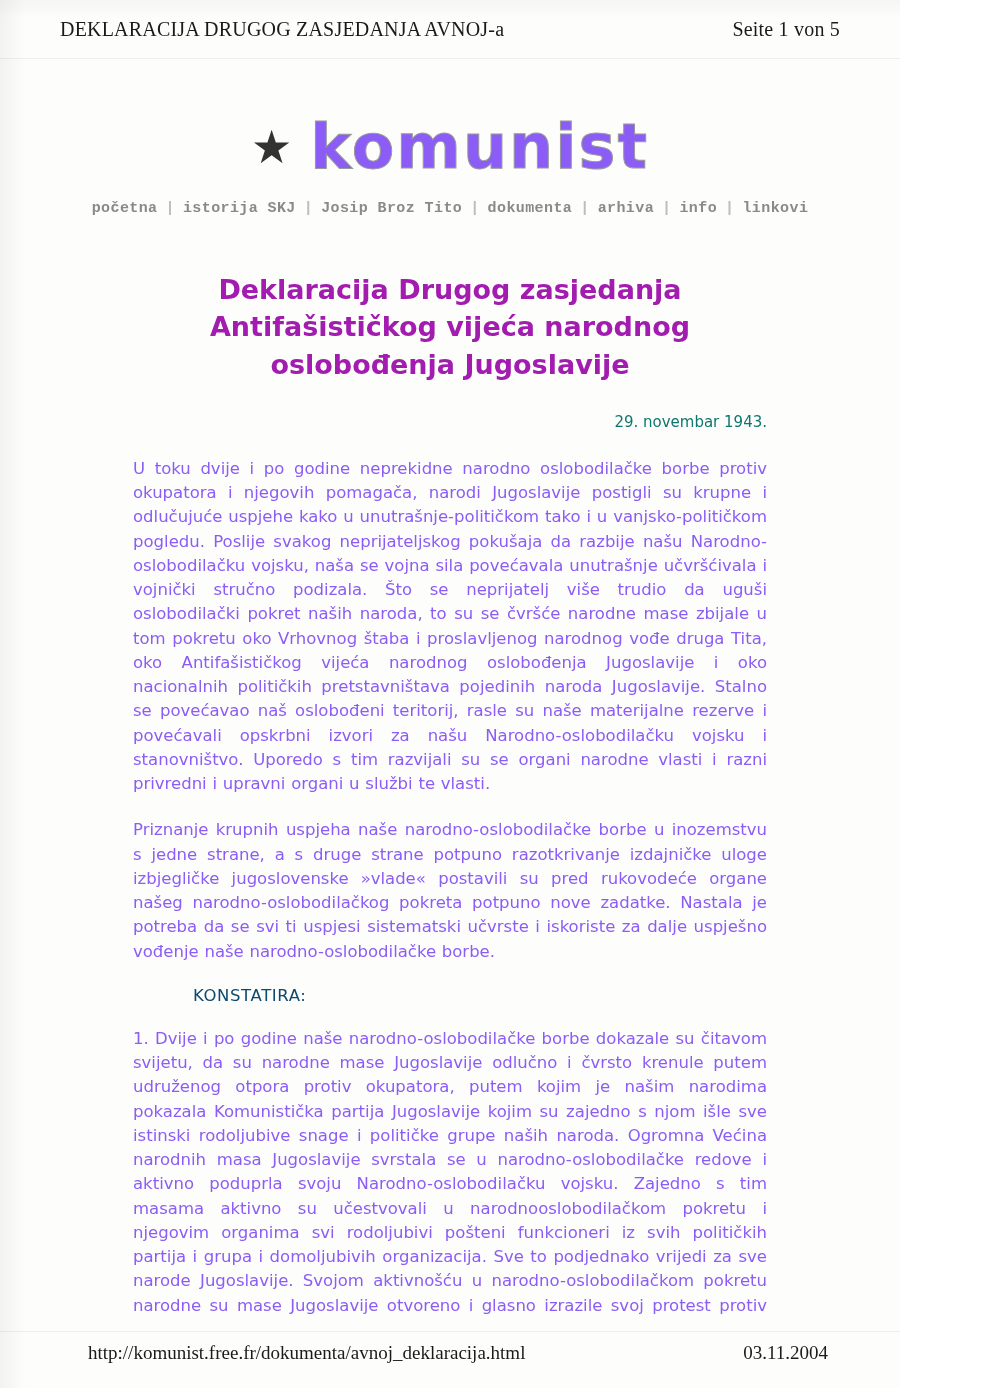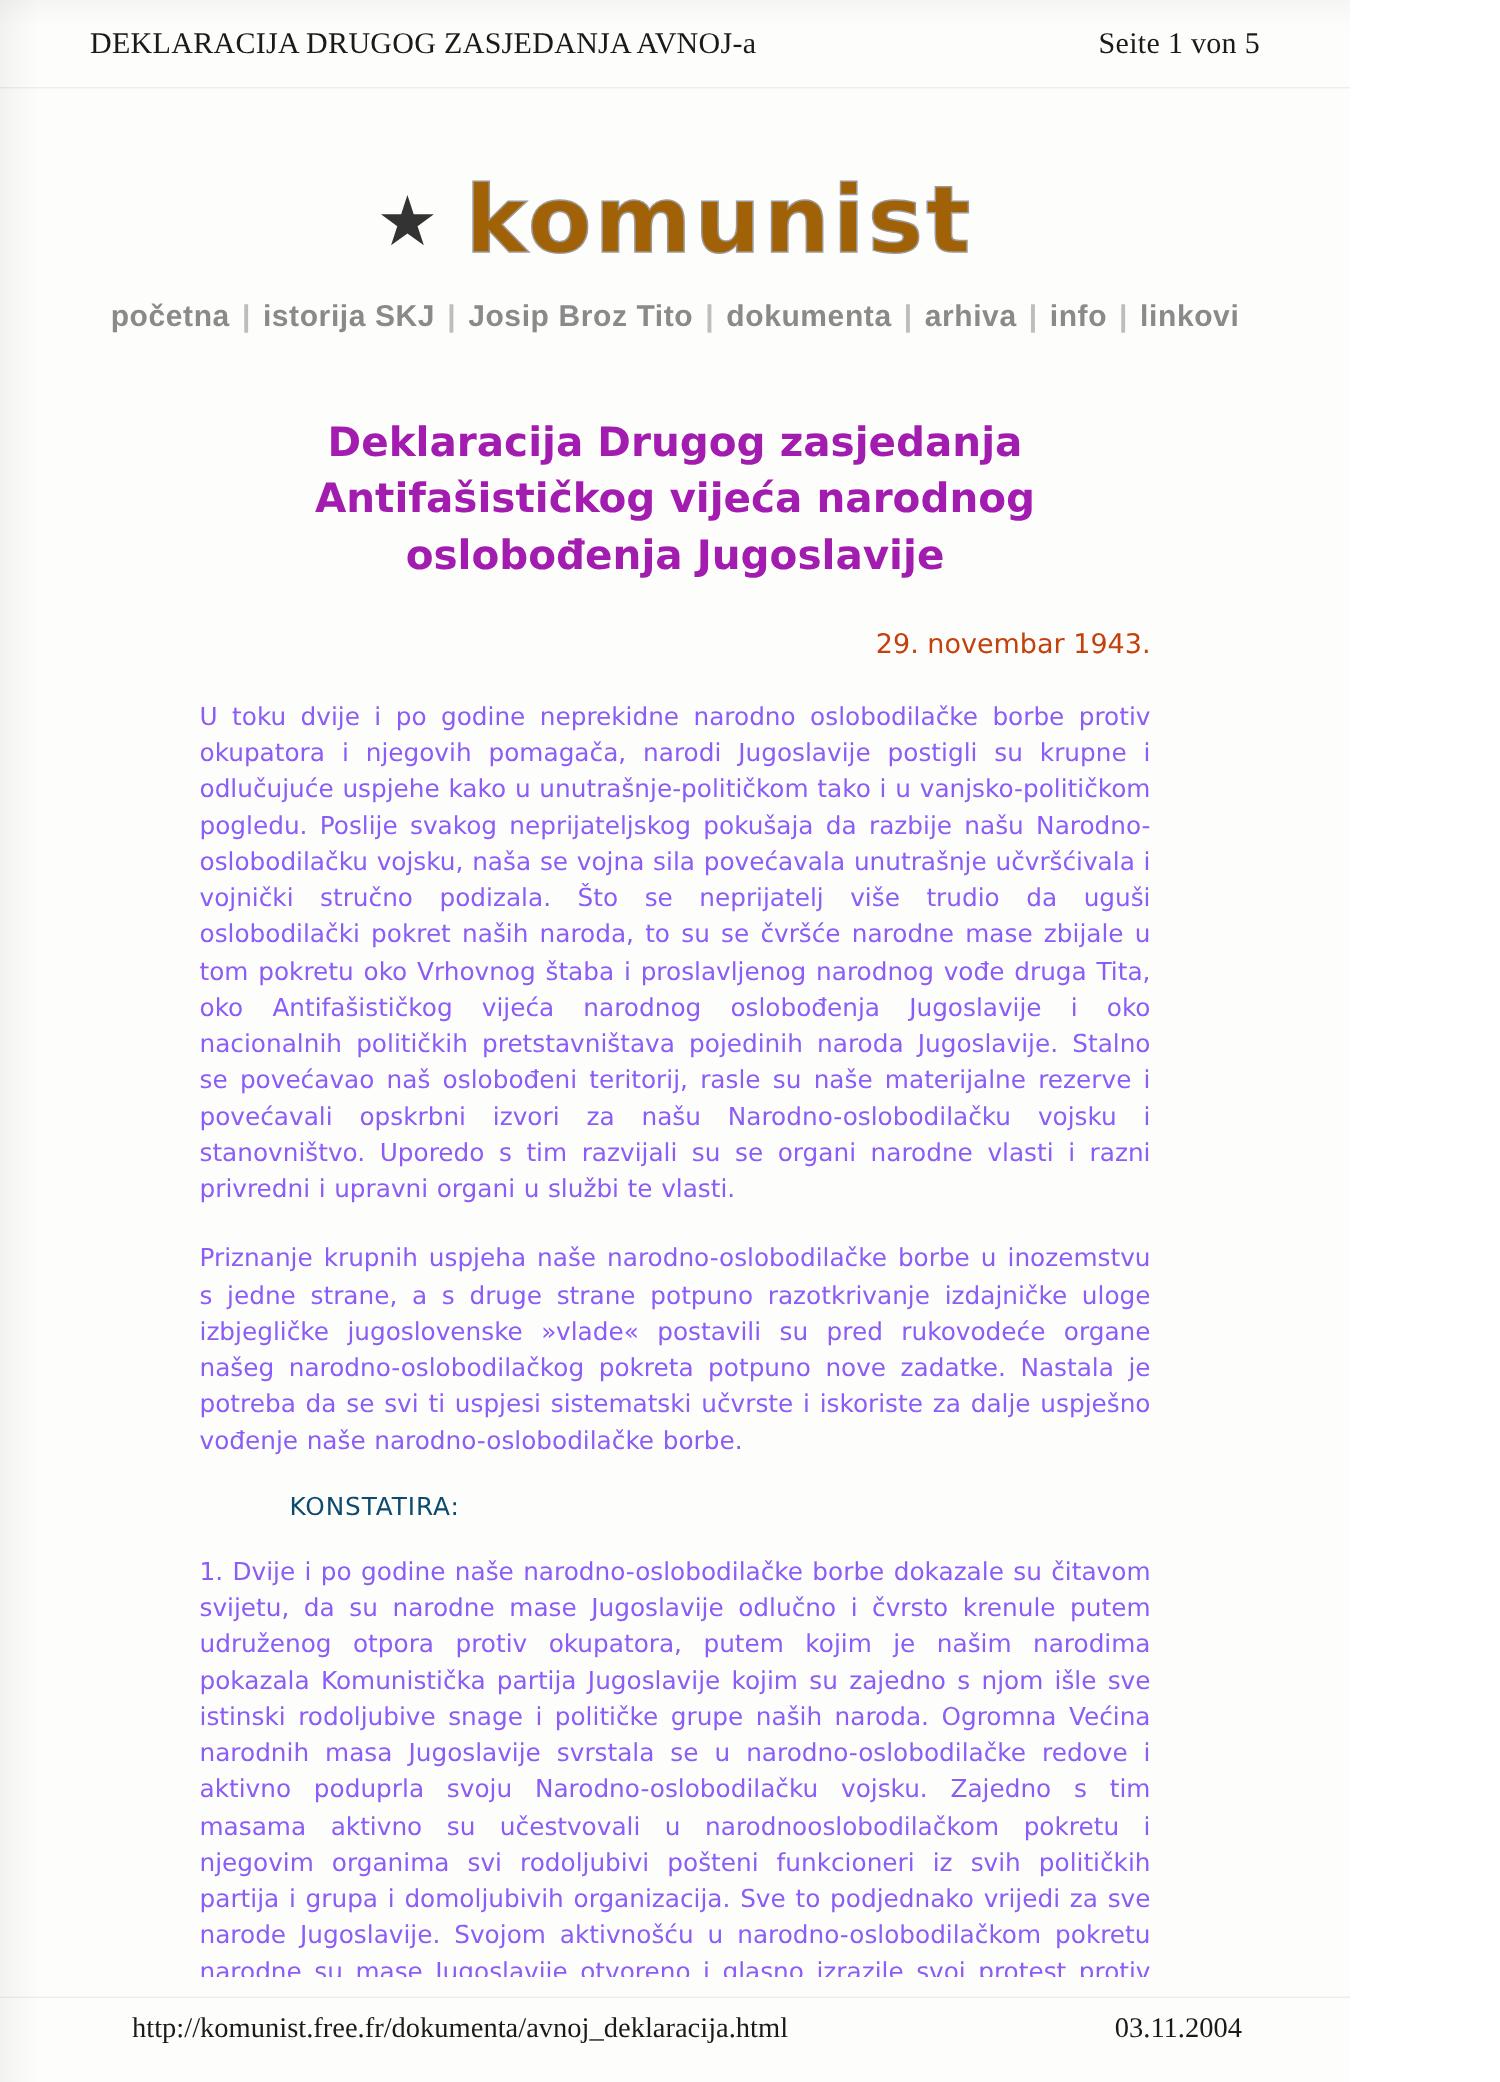--- a/index.html
+++ b/index.html
@@ -94,31 +94,31 @@
     font-size: 46px;
     line-height: 1;
     color: #333;
     display: inline-block;
   }
   .wordmark {
     font-family: "DejaVu Sans", sans-serif;
     font-weight: bold;
     font-size: 62px;
     letter-spacing: 2px;
-    color: #a16207;
+    color: #8b5cf6;
     -webkit-text-stroke: 1px #9a9a9a;
     text-shadow: 0 0 0 #fff;
     line-height: 1;
   }
 
   .navbar {
     margin-top: 14px;
     text-align: center;
-    font-family: Liberation Sans, sans-serif;
-    font-size: 20px;
+    font-family: Liberation Mono, monospace;
+    font-size: 15px;
     font-weight: bold;
     color: #8e8e8e;
     letter-spacing: 0.4px;
   }
   .navbar .nav-item {
     padding: 0 7px;
     color: #8a8a8a;
     white-space: nowrap;
   }
   .navbar .nav-sep {
@@ -138,22 +138,22 @@
   }
 
   .body-col {
     width: 634px;
     margin: 0 auto;
     padding-top: 30px;
   }
 
   .date-line {
     text-align: right;
-    font-size: 18px;
-    color: #c2410c;
+    font-size: 15px;
+    color: #0f766e;
     margin-bottom: 26px;
     font-family: "DejaVu Sans", sans-serif;
   }
 
   p.para {
     margin: 0 0 22px 0;
     font-family: "DejaVu Sans", sans-serif;
     font-size: 16.5px;
     line-height: 1.47;
     text-align: justify;

